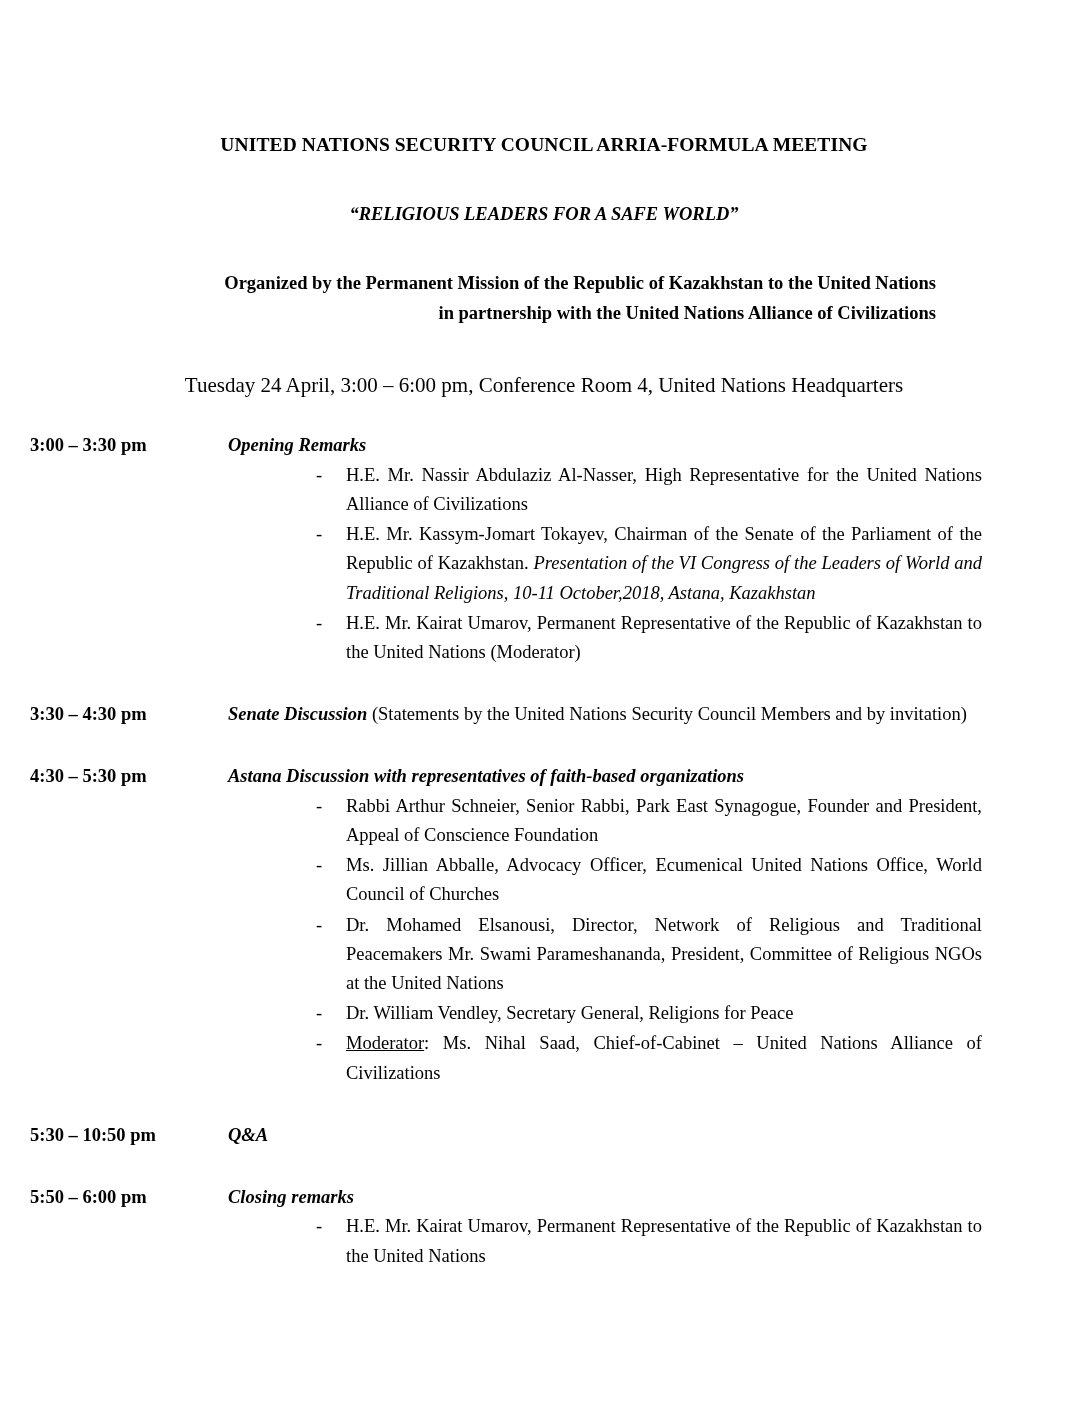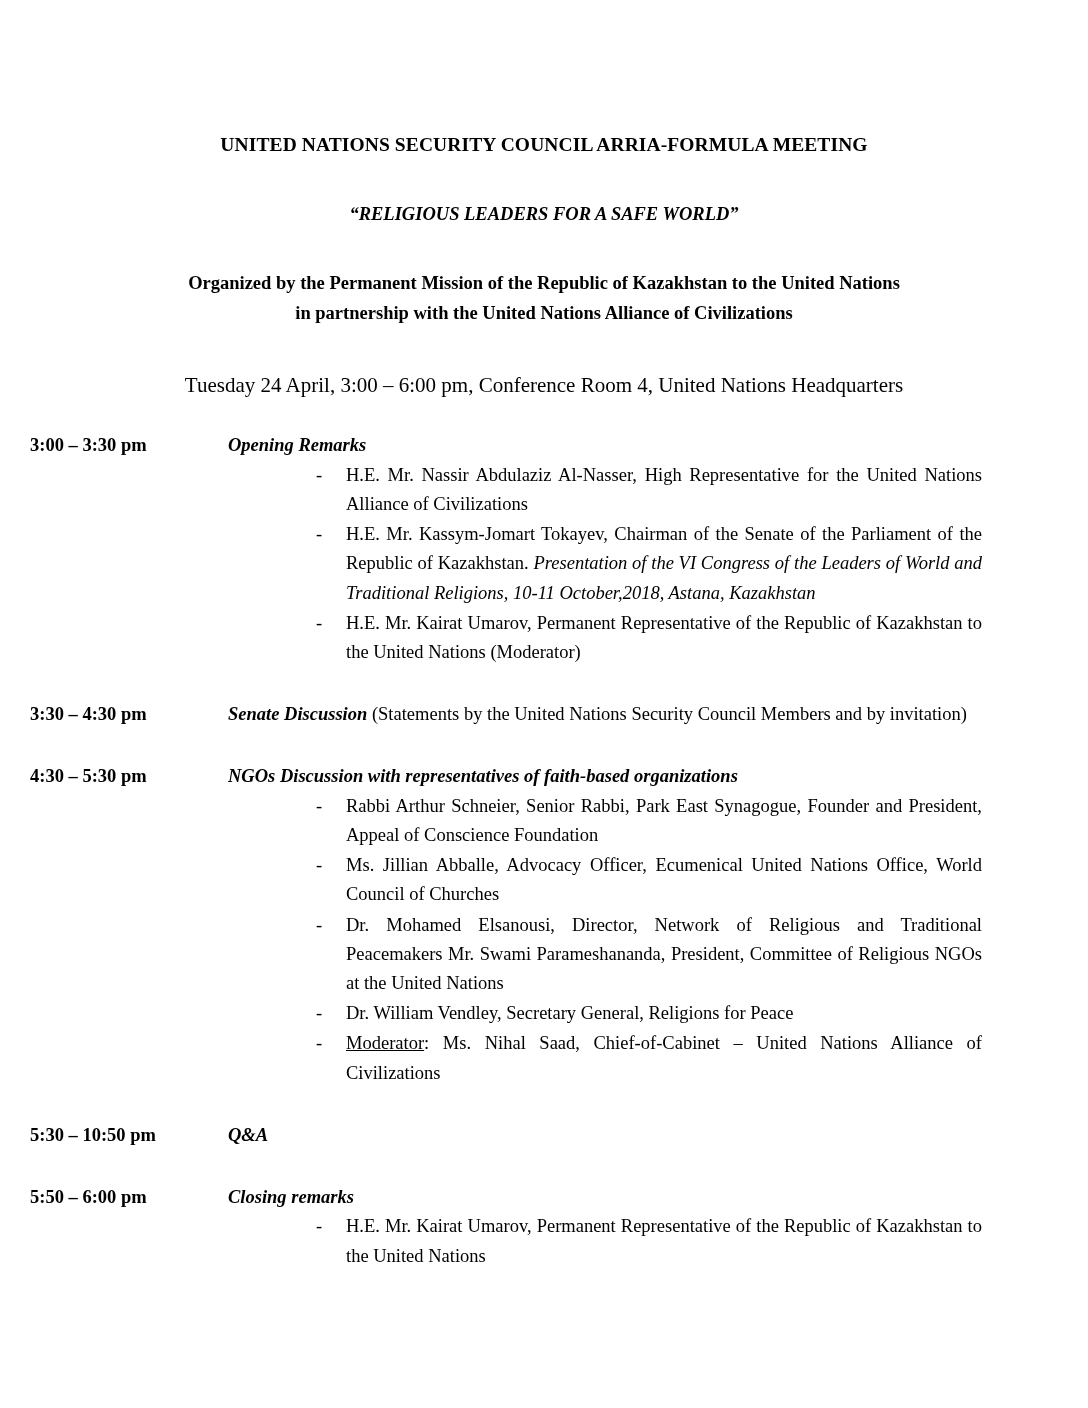--- a/index.html
+++ b/index.html
@@ -29,21 +29,21 @@
     margin: 14px 0 0 0;
   }
   .subtitle {
     text-align: center;
     font-style: italic;
     font-weight: bold;
     font-size: 18.5px;
     margin: 48px 0 0 0;
   }
   .organizer {
-    text-align: center;
+    text-align: right;
     font-weight: bold;
     font-size: 18.5px;
     line-height: 1.62;
     margin: 44px 0 0 0;
     padding: 0 52px;
   }
   .logistics {
     text-align: center;
     font-size: 21px;
     margin: 44px 0 0 0;
@@ -129,21 +129,21 @@
         <div class="bullets">
           <div class="bullet"><span>H.E. Mr. Nassir Abdulaziz Al-Nasser, High Representative for the United Nations Alliance of Civilizations</span></div>
           <div class="bullet"><span>H.E. Mr. Kassym-Jomart Tokayev, Chairman of the Senate of the Parliament of the Republic of Kazakhstan. </span><span class="ital">Presentation of the VI Congress of the Leaders of World and Traditional Religions, 10-11 October,2018, Astana, Kazakhstan</span></div>
           <div class="bullet"><span>H.E. Mr. Kairat Umarov, Permanent Representative of the Republic of Kazakhstan to the United Nations (Moderator)</span></div>
         </div>
       </div>
       <div class="session">
         <div class="session-header"><span class="time">3:30 – 4:30 pm</span><span class="session-title">Senate Discussion</span><span class="session-note"> (Statements by the United Nations Security Council Members and by invitation)</span></div>
       </div>
       <div class="session">
-        <div class="session-header"><span class="time">4:30 – 5:30 pm</span><span class="session-title">NGOs Discussion with representatives of faith-based organizations</span></div>
+        <div class="session-header"><span class="time">4:30 – 5:30 pm</span><span class="session-title">Astana Discussion with representatives of faith-based organizations</span></div>
         <div class="bullets">
           <div class="bullet"><span>Rabbi Arthur Schneier, Senior Rabbi, Park East Synagogue, Founder and President, Appeal of Conscience Foundation</span></div>
           <div class="bullet"><span>Ms. Jillian Abballe, Advocacy Officer, Ecumenical United Nations Office, World Council of Churches</span></div>
           <div class="bullet"><span>Dr. Mohamed Elsanousi, Director, Network of Religious and Traditional Peacemakers Mr. Swami Parameshananda, President, Committee of Religious NGOs at the United Nations</span></div>
           <div class="bullet"><span>Dr. William Vendley, Secretary General, Religions for Peace</span></div>
           <div class="bullet"><span class="underline">Moderator</span><span>: Ms. Nihal Saad, Chief-of-Cabinet – United Nations Alliance of Civilizations</span></div>
         </div>
       </div>
       <div class="session">
         <div class="session-header"><span class="time">5:30 – 10:50 pm</span><span class="session-title">Q&amp;A</span></div>

